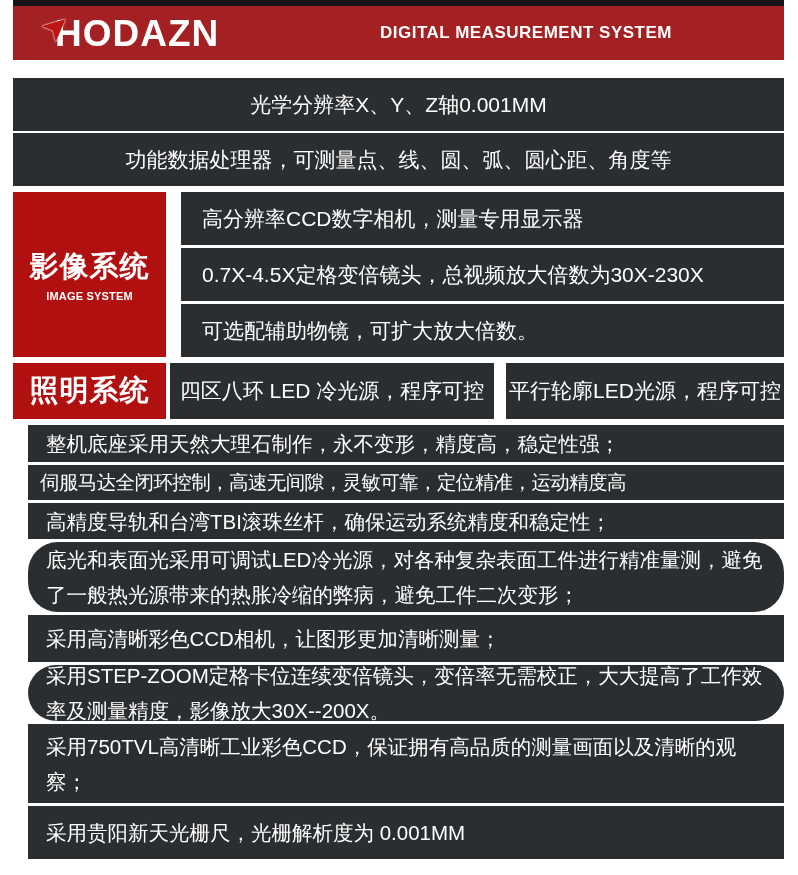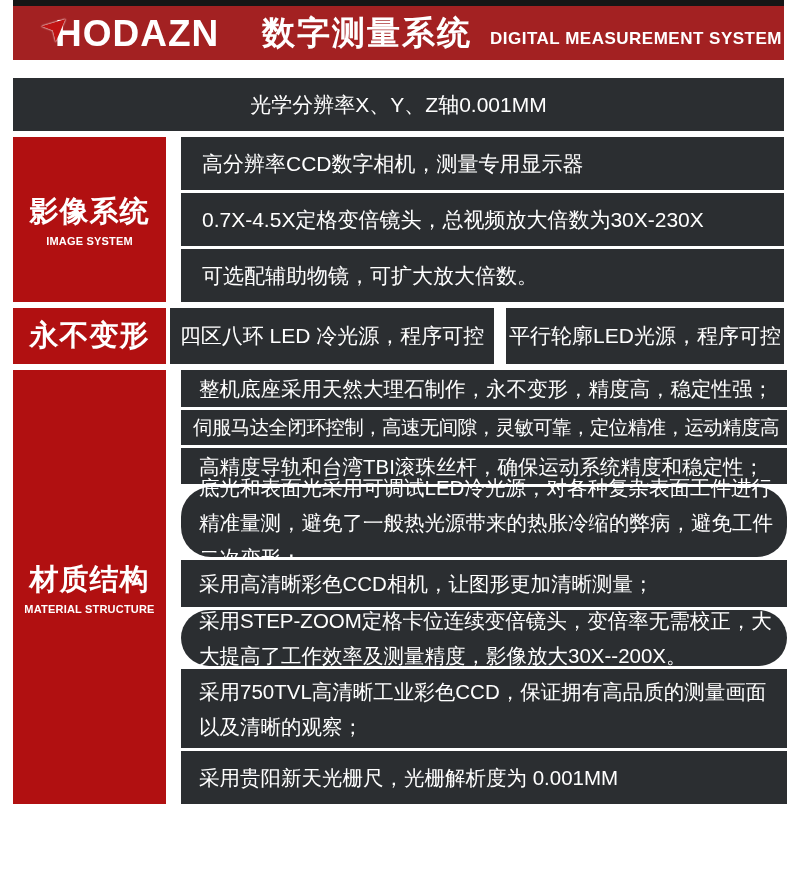--- a/index.html
+++ b/index.html
@@ -81,56 +81,52 @@
 
 <div class="page">
   <div class="inner">
 
     <div class="header">
       <div class="logo">
         <span class="arrow">➤</span>
         <span>HODAZN</span>
       </div>
       <div class="title-group">
-        <span class="title-cn">数字测量系统</span>
         <span class="title-en">DIGITAL MEASUREMENT SYSTEM</span>
       </div>
     </div>
 
     <div class="top-rows">
       <div class="full-row">光学分辨率X、Y、Z轴0.001MM</div>
+      <div class="full-row">功能数据处理器，可测量点、线、圆、弧、圆心距、角度等</div>
     </div>
 
     <div class="section">
       <div class="label">
         <span class="label-cn">影像系统</span>
         <span class="label-en">IMAGE SYSTEM</span>
       </div>
       <div class="cells">
         <div class="cell img-row">高分辨率CCD数字相机，测量专用显示器</div>
         <div class="cell img-row">0.7X-4.5X定格变倍镜头，总视频放大倍数为30X-230X</div>
         <div class="cell img-row">可选配辅助物镜，可扩大放大倍数。</div>
       </div>
     </div>
 
     <div class="section">
       <div class="label">
-        <span class="label-cn">永不变形</span>
+        <span class="label-cn">照明系统</span>
       </div>
       <div class="h-cells">
         <div class="light-cell c1">四区八环 LED 冷光源，程序可控</div>
         <div class="light-cell c2">平行轮廓LED光源，程序可控</div>
       </div>
     </div>
 
     <div class="section mat">
-      <div class="label">
-        <span class="label-cn">材质结构</span>
-        <span class="label-en">MATERIAL STRUCTURE</span>
-      </div>
       <div class="cells">
         <div class="cell mh37">整机底座采用天然大理石制作，永不变形，精度高，稳定性强；</div>
         <div class="cell mh35">伺服马达全闭环控制，高速无间隙，灵敏可靠，定位精准，运动精度高</div>
         <div class="cell mh36">高精度导轨和台湾TBI滚珠丝杆，确保运动系统精度和稳定性；</div>
         <div class="cell mh70">底光和表面光采用可调试LED冷光源，对各种复杂表面工件进行精准量测，避免了一般热光源带来的热胀冷缩的弊病，避免工件二次变形；</div>
         <div class="cell mh47">采用高清晰彩色CCD相机，让图形更加清晰测量；</div>
         <div class="cell mh67">采用STEP-ZOOM定格卡位连续变倍镜头，变倍率无需校正，大大提高了工作效率及测量精度，影像放大30X--200X。</div>
         <div class="cell mh79">采用750TVL高清晰工业彩色CCD，保证拥有高品质的测量画面以及清晰的观察；</div>
         <div class="cell mh53">采用贵阳新天光栅尺，光栅解析度为 0.001MM</div>
       </div>

